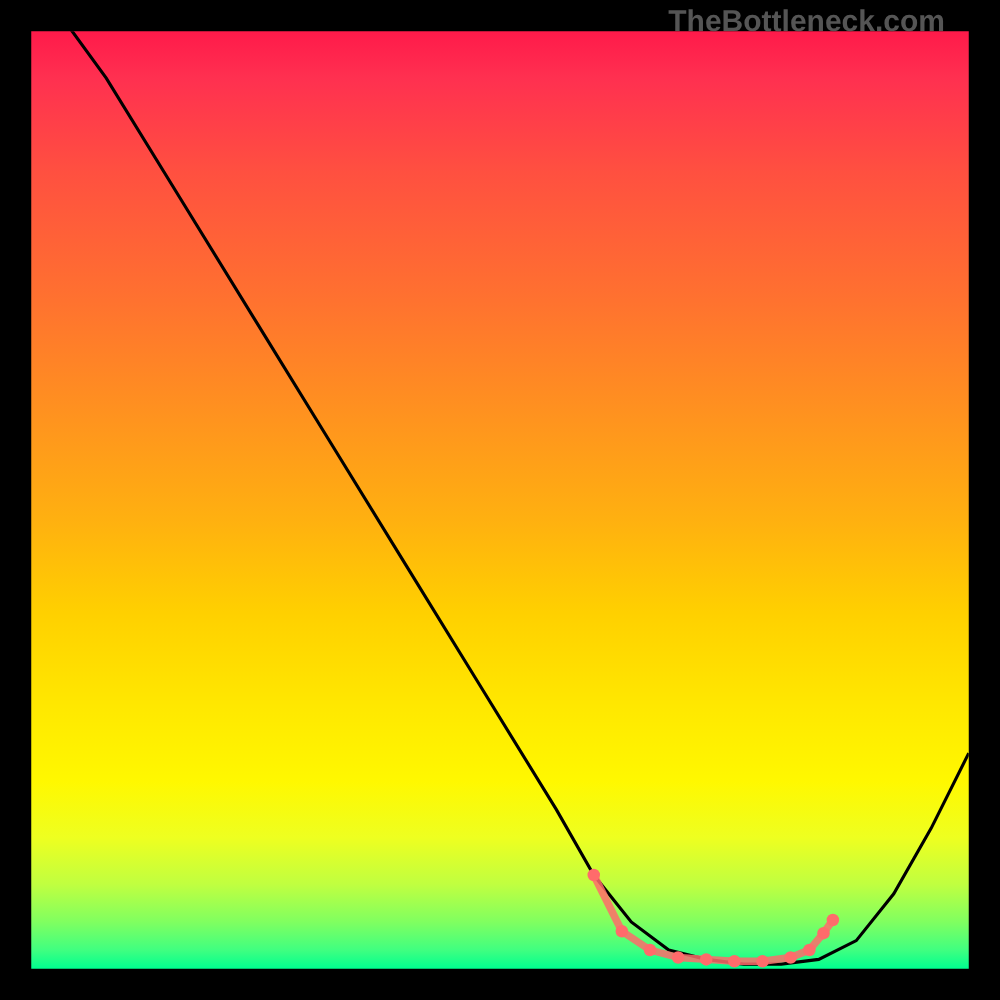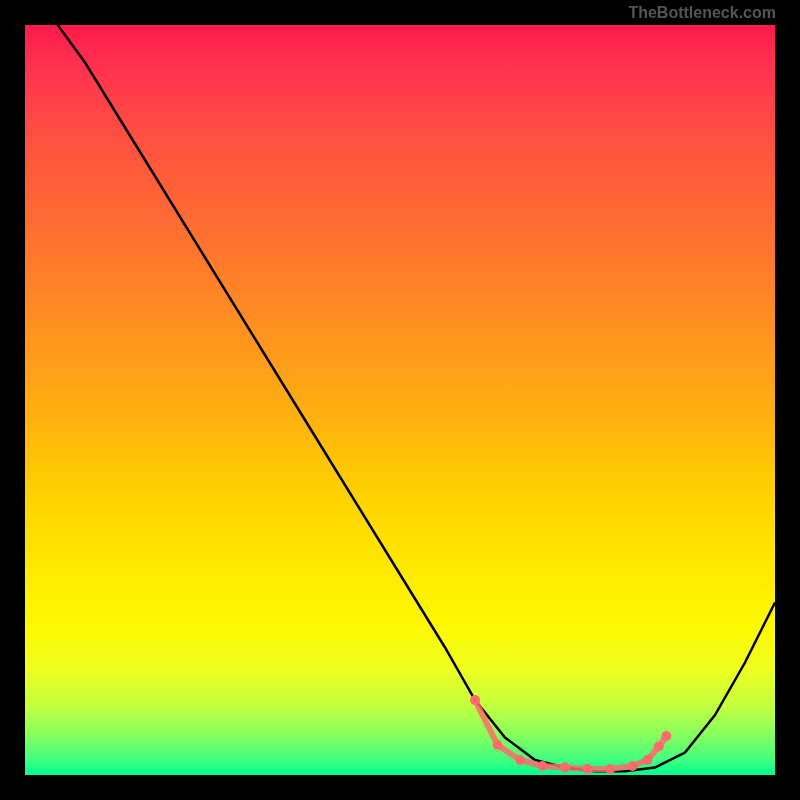--- a/index.html
+++ b/index.html
@@ -30,22 +30,22 @@
       #eeff20 86%,
       #c0ff40 91%,
       #80ff60 95%,
       #40ff80 98%,
       #00ff90 100%
     );
   }
   .watermark {
     position: absolute;
     top: 4px;
-    right: 24px;
-    font-size: 16px;
+    right: 44px;
+    font-size: 24px;
     font-weight: bold;
     color: #555;
     z-index: 10;
   }
   svg.curve {
     position: absolute;
     top: 0;
     left: 0;
     width: 750px;
     height: 750px;

